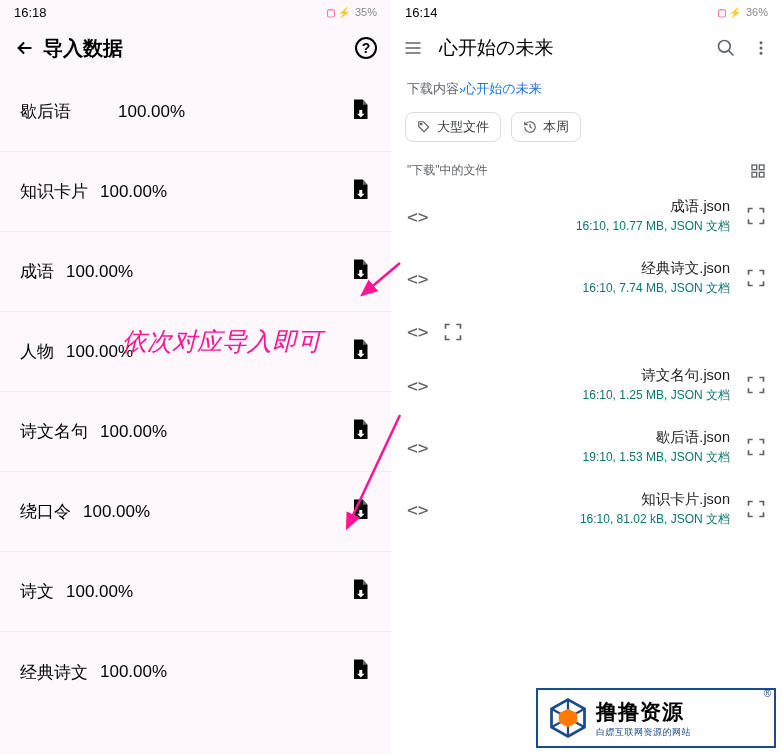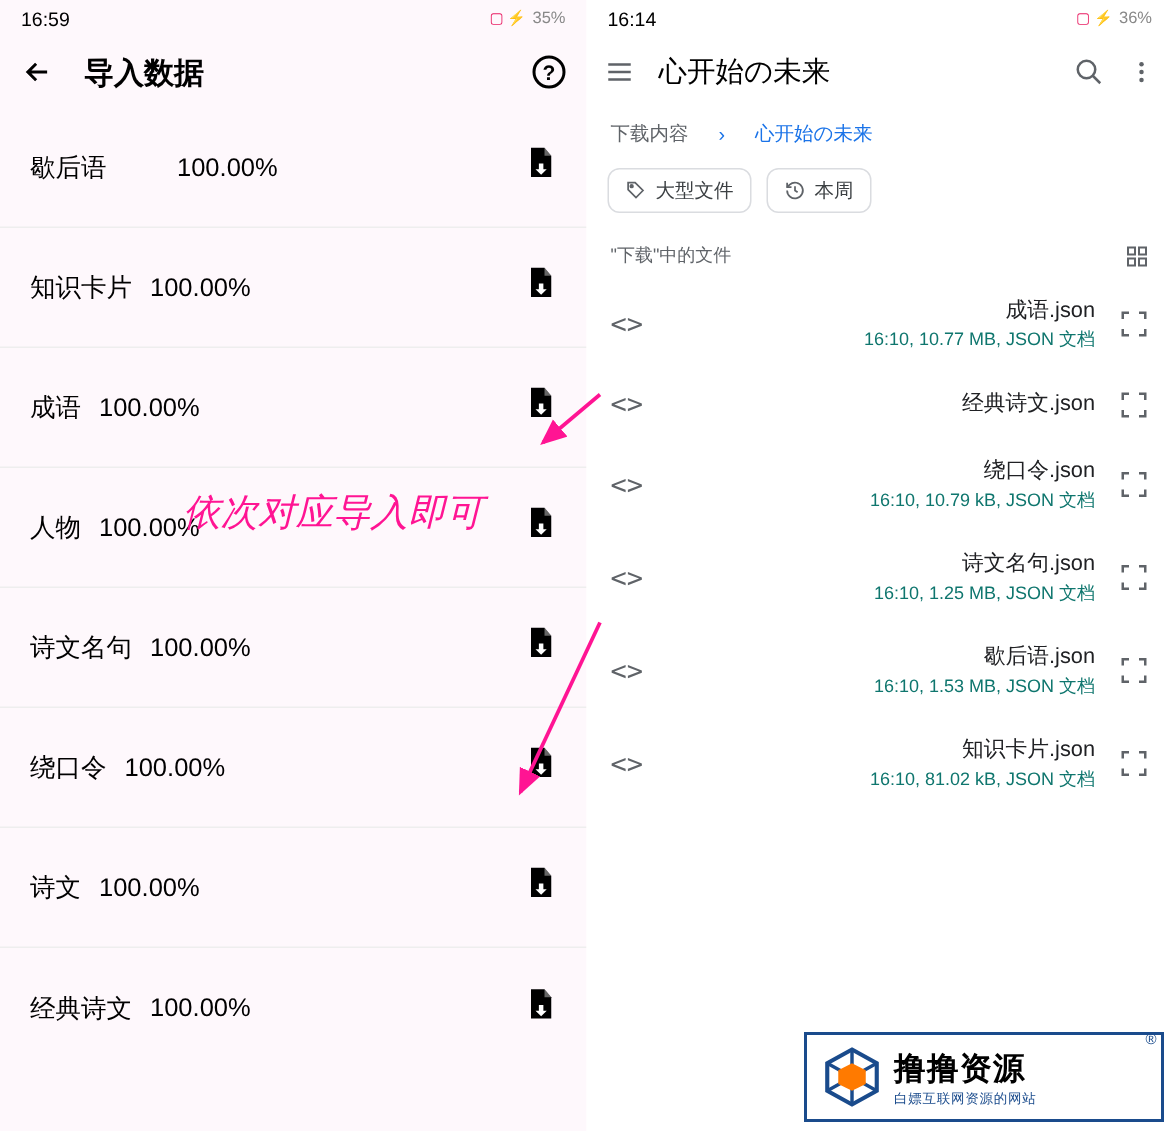--- a/index.html
+++ b/index.html
@@ -7,40 +7,40 @@
 .left,.right { position:absolute; top:0; height:754px; background:#fff; }
 .left { left:0; width:391px; background:#fef8fc; }
 .right { left:391px; width:391px; }
 
 
 .status { height:24px; display:flex; justify-content:space-between; align-items:center; padding:0 14px; font-size:13px; }
 .status-r { display:flex; align-items:center; gap:4px; font-size:11px; color:#888; }
 .status-r .pink { color:#e91e63; font-size:10px; }
 
 
-.l-header { height:48px; display:flex; align-items:center; padding:0 14px; gap:20px; }
+.l-header { height:48px; display:flex; align-items:center; padding:0 14px; gap:7px; }
 .l-title { font-size:20px; font-weight:600; flex:1; }
 .help-icon { width:22px; height:22px; border:2px solid #000; border-radius:50%; display:flex; align-items:center; justify-content:center; font-size:14px; font-weight:bold; }
 
 
 .l-list { }
 .l-item { height:80px; display:flex; align-items:center; padding:0 20px; border-bottom:1px solid #eee; position:relative; }
 .l-item:first-child { border-top:none;gap:35px; }
 .l-label { font-size:17px; font-weight:500; }
 .l-pct { font-size:17px; font-weight:500; margin-left:12px; }
 .l-icon { position:absolute; right:22px; }
 
 
 .anno { position:absolute; font-family:"KaiTi","STKaiti",serif; font-size:25px; color:#ff1493; font-style:italic; font-weight:500; }
 
 
 .r-topbar { height:48px; display:flex; align-items:center; padding:0 12px; gap:16px; }
 .r-title { font-size:19px; font-weight:500; flex:1; }
 
-.r-crumb { padding:8px 16px; font-size:13px; color:#5f6368; display:flex; align-items:center; gap:20px; }
+.r-crumb { padding:8px 16px; font-size:13px; color:#5f6368; display:flex; align-items:center; gap:0; }
 .r-crumb .active { color:#1a73e8; }
 .r-crumb .sep { color:#1a73e8; }
 
 .r-chips { padding:6px 14px; display:flex; gap:10px;text-align:center; }
 .chip { border:1px solid #dadce0; border-radius:8px; padding:5px 11px; font-size:13px; display:flex; align-items:center; gap:6px; color:#3c4043; }
 
 .r-section { display:flex; justify-content:space-between; align-items:center; padding:14px 16px 6px; font-size:12px; color:#5f6368; }
 .grid-ic { width:16px; height:16px; }
 
 .r-item { display:flex; align-items:center; padding:12px 16px; gap:16px; }
@@ -62,21 +62,21 @@
 .file-icon { width:18px; height:22px; }
 
 
 .arrow-svg { position:absolute; pointer-events:none; }
 </style>
 </head>
 <body>
 
 <div class="left">
   <div class="status">
-    <span>16:59</span>
+    <span>16:18</span>
     <span class="status-r">
       <span class="pink">▢ ⚡</span>
       <span>35%</span>
     </span>
   </div>
   <div class="l-header">
     <svg class="back-arrow" viewBox="0 0 24 24" fill="none" stroke="#000" stroke-width="2.2">
         <path d="M19 12H5M11 18l-6-6 6-6"></path>
       </svg>
     <div class="l-title">导入数据</div>
@@ -221,50 +221,47 @@
         <div class="r-meta">16:10, 10.77 MB, JSON 文档</div>
       </div>
       <svg width="20" height="20" viewBox="0 0 24 24" fill="none" stroke="#5f6368" stroke-width="2">
         <path d="M8 3H3v5M16 3h5v5M8 21H3v-5M16 21h5v-5"></path>
       </svg>
     </div>
   <div class="r-item">
       <span class="r-code">&lt;&gt;</span>
       <div class="r-info">
         <div class="r-name">经典诗文.json</div>
-      </div>
-      <svg width="20" height="20" viewBox="0 0 24 24" fill="none" stroke="#5f6368" stroke-width="2">
-        <path d="M8 3H3v5M16 3h5v5M8 21H3v-5M16 21h5v-5"></path>
-      </svg>
-    </div>
-  <div class="r-item">
-      <span class="r-code">&lt;&gt;</span>
-      <div class="r-info">
-        <div class="r-name">绕口令.json</div>
-        <div class="r-meta">16:10, 10.79 kB, JSON 文档</div>
-      </div>
+        <div class="r-meta">16:10, 7.74 MB, JSON 文档</div>
+      </div>
+      <svg width="20" height="20" viewBox="0 0 24 24" fill="none" stroke="#5f6368" stroke-width="2">
+        <path d="M8 3H3v5M16 3h5v5M8 21H3v-5M16 21h5v-5"></path>
+      </svg>
+    </div>
+  <div class="r-item">
+      <span class="r-code">&lt;&gt;</span>
       <svg width="20" height="20" viewBox="0 0 24 24" fill="none" stroke="#5f6368" stroke-width="2">
         <path d="M8 3H3v5M16 3h5v5M8 21H3v-5M16 21h5v-5"></path>
       </svg>
     </div>
   <div class="r-item">
       <span class="r-code">&lt;&gt;</span>
       <div class="r-info">
         <div class="r-name">诗文名句.json</div>
         <div class="r-meta">16:10, 1.25 MB, JSON 文档</div>
       </div>
       <svg width="20" height="20" viewBox="0 0 24 24" fill="none" stroke="#5f6368" stroke-width="2">
         <path d="M8 3H3v5M16 3h5v5M8 21H3v-5M16 21h5v-5"></path>
       </svg>
     </div>
   <div class="r-item">
       <span class="r-code">&lt;&gt;</span>
       <div class="r-info">
         <div class="r-name">歇后语.json</div>
-        <div class="r-meta">16:10, 1.53 MB, JSON 文档</div>
+        <div class="r-meta">19:10, 1.53 MB, JSON 文档</div>
       </div>
       <svg width="20" height="20" viewBox="0 0 24 24" fill="none" stroke="#5f6368" stroke-width="2">
         <path d="M8 3H3v5M16 3h5v5M8 21H3v-5M16 21h5v-5"></path>
       </svg>
     </div>
   <div class="r-item">
       <span class="r-code">&lt;&gt;</span>
       <div class="r-info">
         <div class="r-name">知识卡片.json</div>
         <div class="r-meta">16:10, 81.02 kB, JSON 文档</div>

